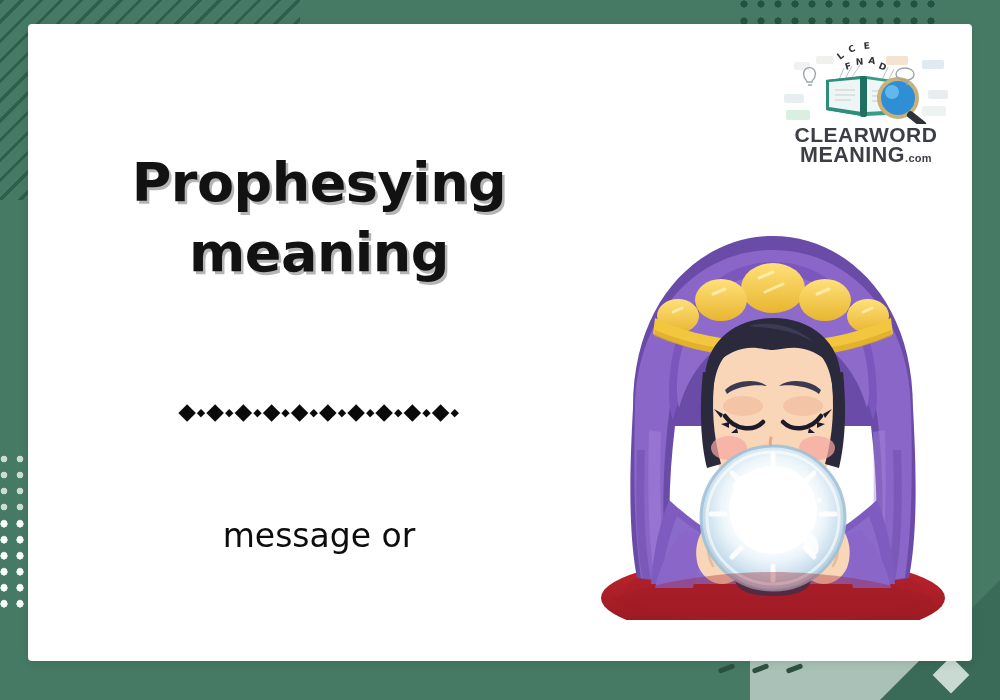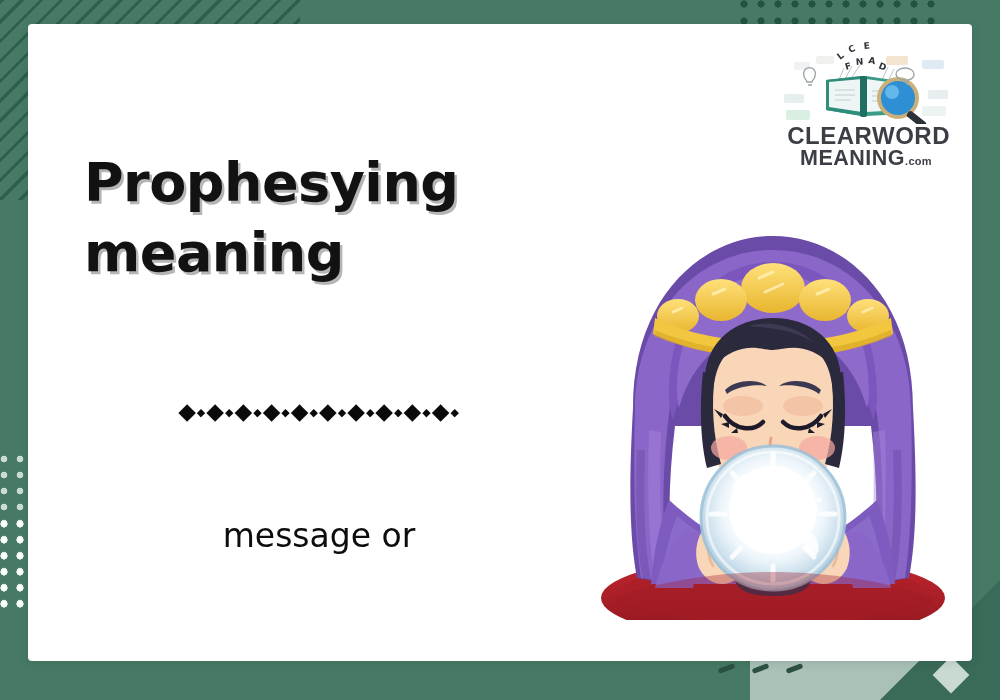--- a/index.html
+++ b/index.html
@@ -142,29 +142,30 @@
     width: 168px; height: 86px;
     margin: 0 auto;
   }
   .logo-text {
     font-family: "Liberation Sans", sans-serif;
     font-weight: bold;
     color: #3b3f45;
     letter-spacing: 0.5px;
     line-height: 1.02;
   }
-  .logo-line1 { font-size: 24px; text-align: right; }
+  .logo-line1 { font-size: 21px; }
   .logo-line2 { font-size: 21.5px; }
   .logo-dotcom { font-size: 11px; letter-spacing: 0.3px; }
 
   
   .title {
     position: absolute;
     left: 56px; top: 124px;
     width: 470px;
+    text-align: center;
     font-family: "DejaVu Sans", sans-serif;
     font-weight: bold;
     font-size: 54px;
     line-height: 1.30;
     color: #121212;
     letter-spacing: -0.5px;
     text-shadow: 2.5px 2.5px 0.5px rgba(120,120,120,0.55);
   }
 
   .divider {

